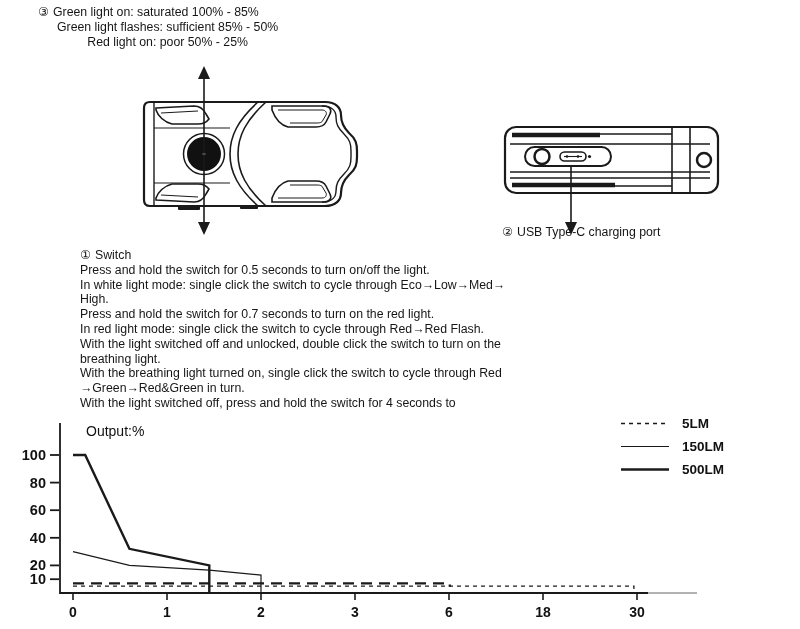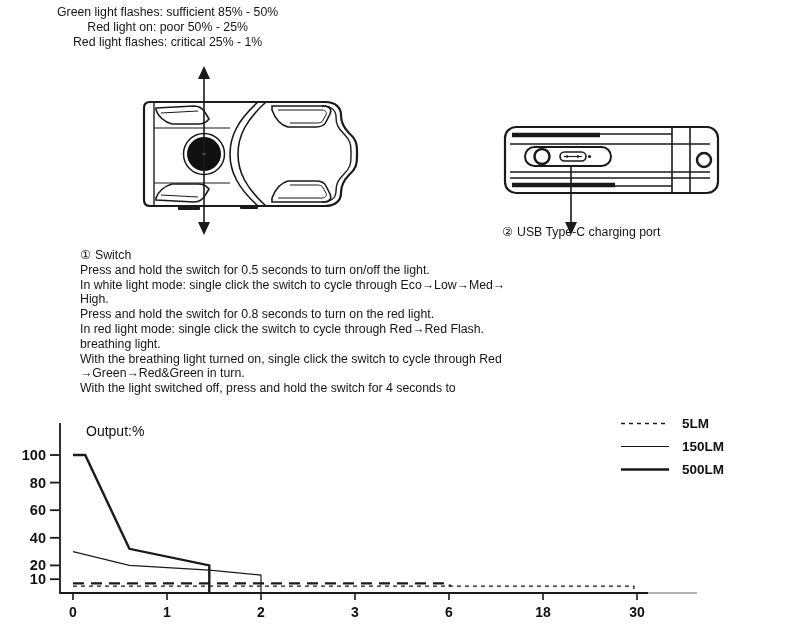--- a/index.html
+++ b/index.html
@@ -19,23 +19,25 @@
   .legend-row{display:flex;align-items:center;height:23px;}
   .legend-sample{width:50px;height:9px;margin-right:12px;flex:0 0 auto;}
   .legend-label{font-size:13.5px;font-weight:bold;color:#111;}
   svg{display:block;}
   .ink-stroke{stroke:#1a1a1a;fill:none;}
 </style>
 </head>
 <body>
 
 <div class="abs manual-text" style="left:38px;top:5px;">
+  <div>
+    <span class="marker">③</span><span>Green light on: saturated 100% - 85%</span>
+  </div>
   <div class="indent">Green light flashes: sufficient 85% - 50%</div>
   <div class="indent">Red light on: poor 50% - 25%</div>
-  <div class="indent">Red light flashes: critical 25% - 1%</div>
 </div>
 
 <svg class="abs" style="left:138px;top:58px;" width="245" height="185" viewBox="0 0 245 185">
 
   <path class="ink-stroke" stroke-width="2.2" d="M 12 44 L 187 44 C 198 44 203 50 203 57 C 203 64 205 69 211 75 C 218 81 219 86 219 93 L 219 99 C 219 106 218 111 211 117 C 205 123 203 128 203 135 C 203 142 198 148 187 148 L 12 148 Q 6 148 6 142 L 6 50 Q 6 44 12 44 Z"></path>
 
   <path class="ink-stroke" stroke-width="1.4" d="M 184 48 C 194 48 198 53 198 59 C 198 66 200 70 206 76 C 212 82 213 86 213 93 L 213 99 C 213 106 212 110 206 116 C 200 122 198 126 198 133 C 198 139 194 144 184 144"></path>
 
   <line class="ink-stroke" stroke-width="1.4" x1="16" y1="44" x2="16" y2="148"></line>
 
@@ -103,22 +105,23 @@
   <span class="marker">②</span><span>USB Type-C charging port</span>
 </div>
 
 <div class="abs manual-text" style="left:80px;top:248px;width:430px;">
   <div>
     <span class="marker">①</span><span>Switch</span>
   </div>
   <div>Press and hold the switch for 0.5 seconds to turn on/off the light.</div>
   <div>In white light mode: single click the switch to cycle through Eco→Low→Med→</div>
   <div>High.</div>
-  <div>Press and hold the switch for 0.8 seconds to turn on the red light.</div>
+  <div>Press and hold the switch for 0.7 seconds to turn on the red light.</div>
   <div>In red light mode: single click the switch to cycle through Red→Red Flash.</div>
+  <div>With the light switched off and unlocked, double click the switch to turn on the</div>
   <div>breathing light.</div>
   <div>With the breathing light turned on, single click the switch to cycle through Red</div>
   <div>→Green→Red&amp;Green in turn.</div>
   <div>With the light switched off, press and hold the switch for 4 seconds to</div>
 </div>
 
 <svg id="chart-svg" class="abs" style="left:0;top:413px;" width="800" height="216" viewBox="0 0 800 216">
     <line x1="60" y1="10" x2="60" y2="181" stroke="#1a1a1a" stroke-width="1.8"></line>
     <line x1="60" y1="180" x2="648" y2="180" stroke="#1a1a1a" stroke-width="2"></line>
     <line x1="648" y1="180" x2="697" y2="180" stroke="#999999" stroke-width="1.5"></line>

